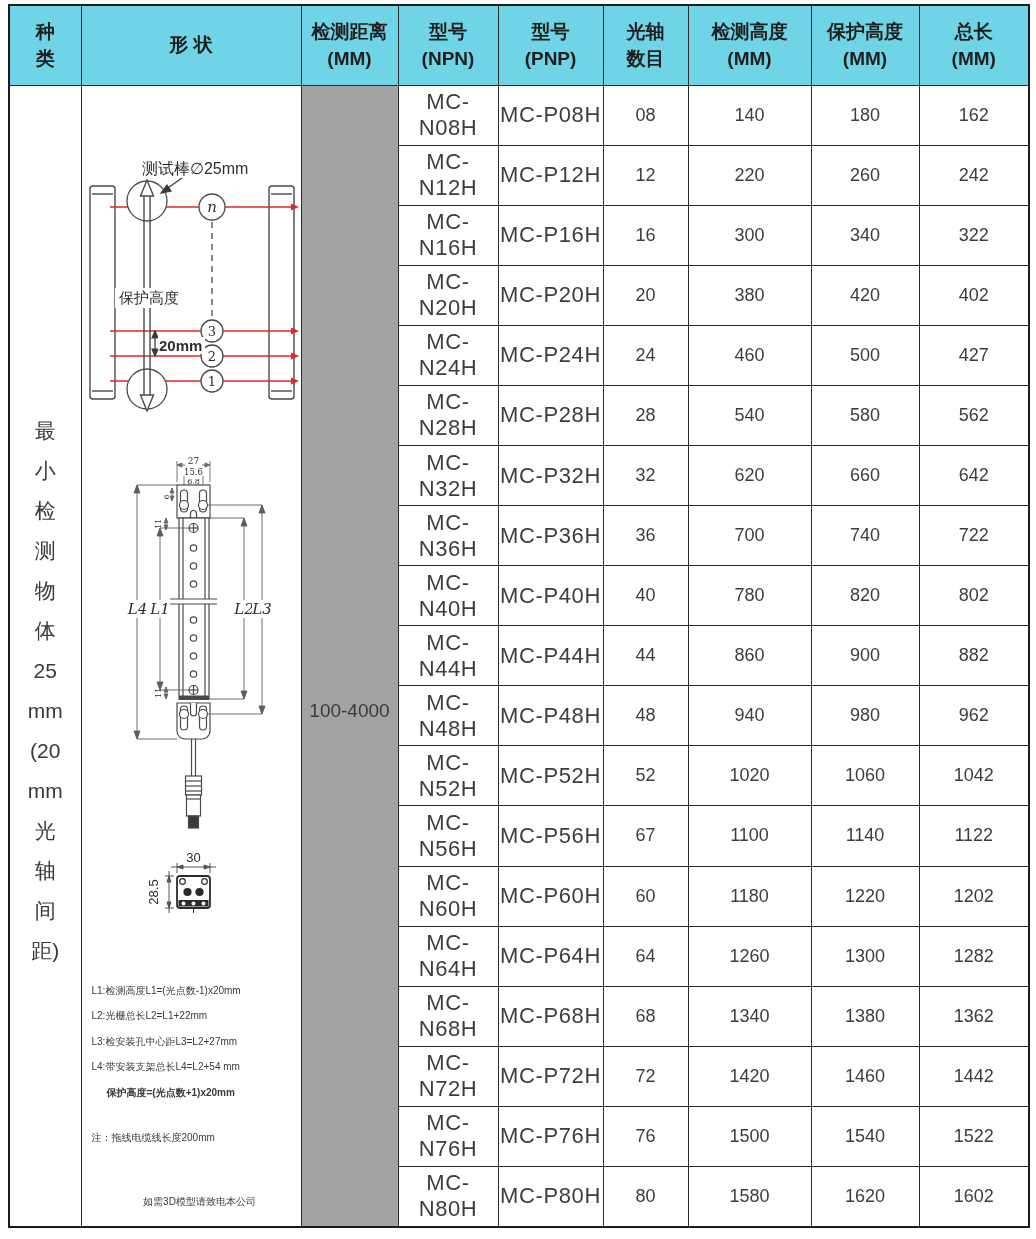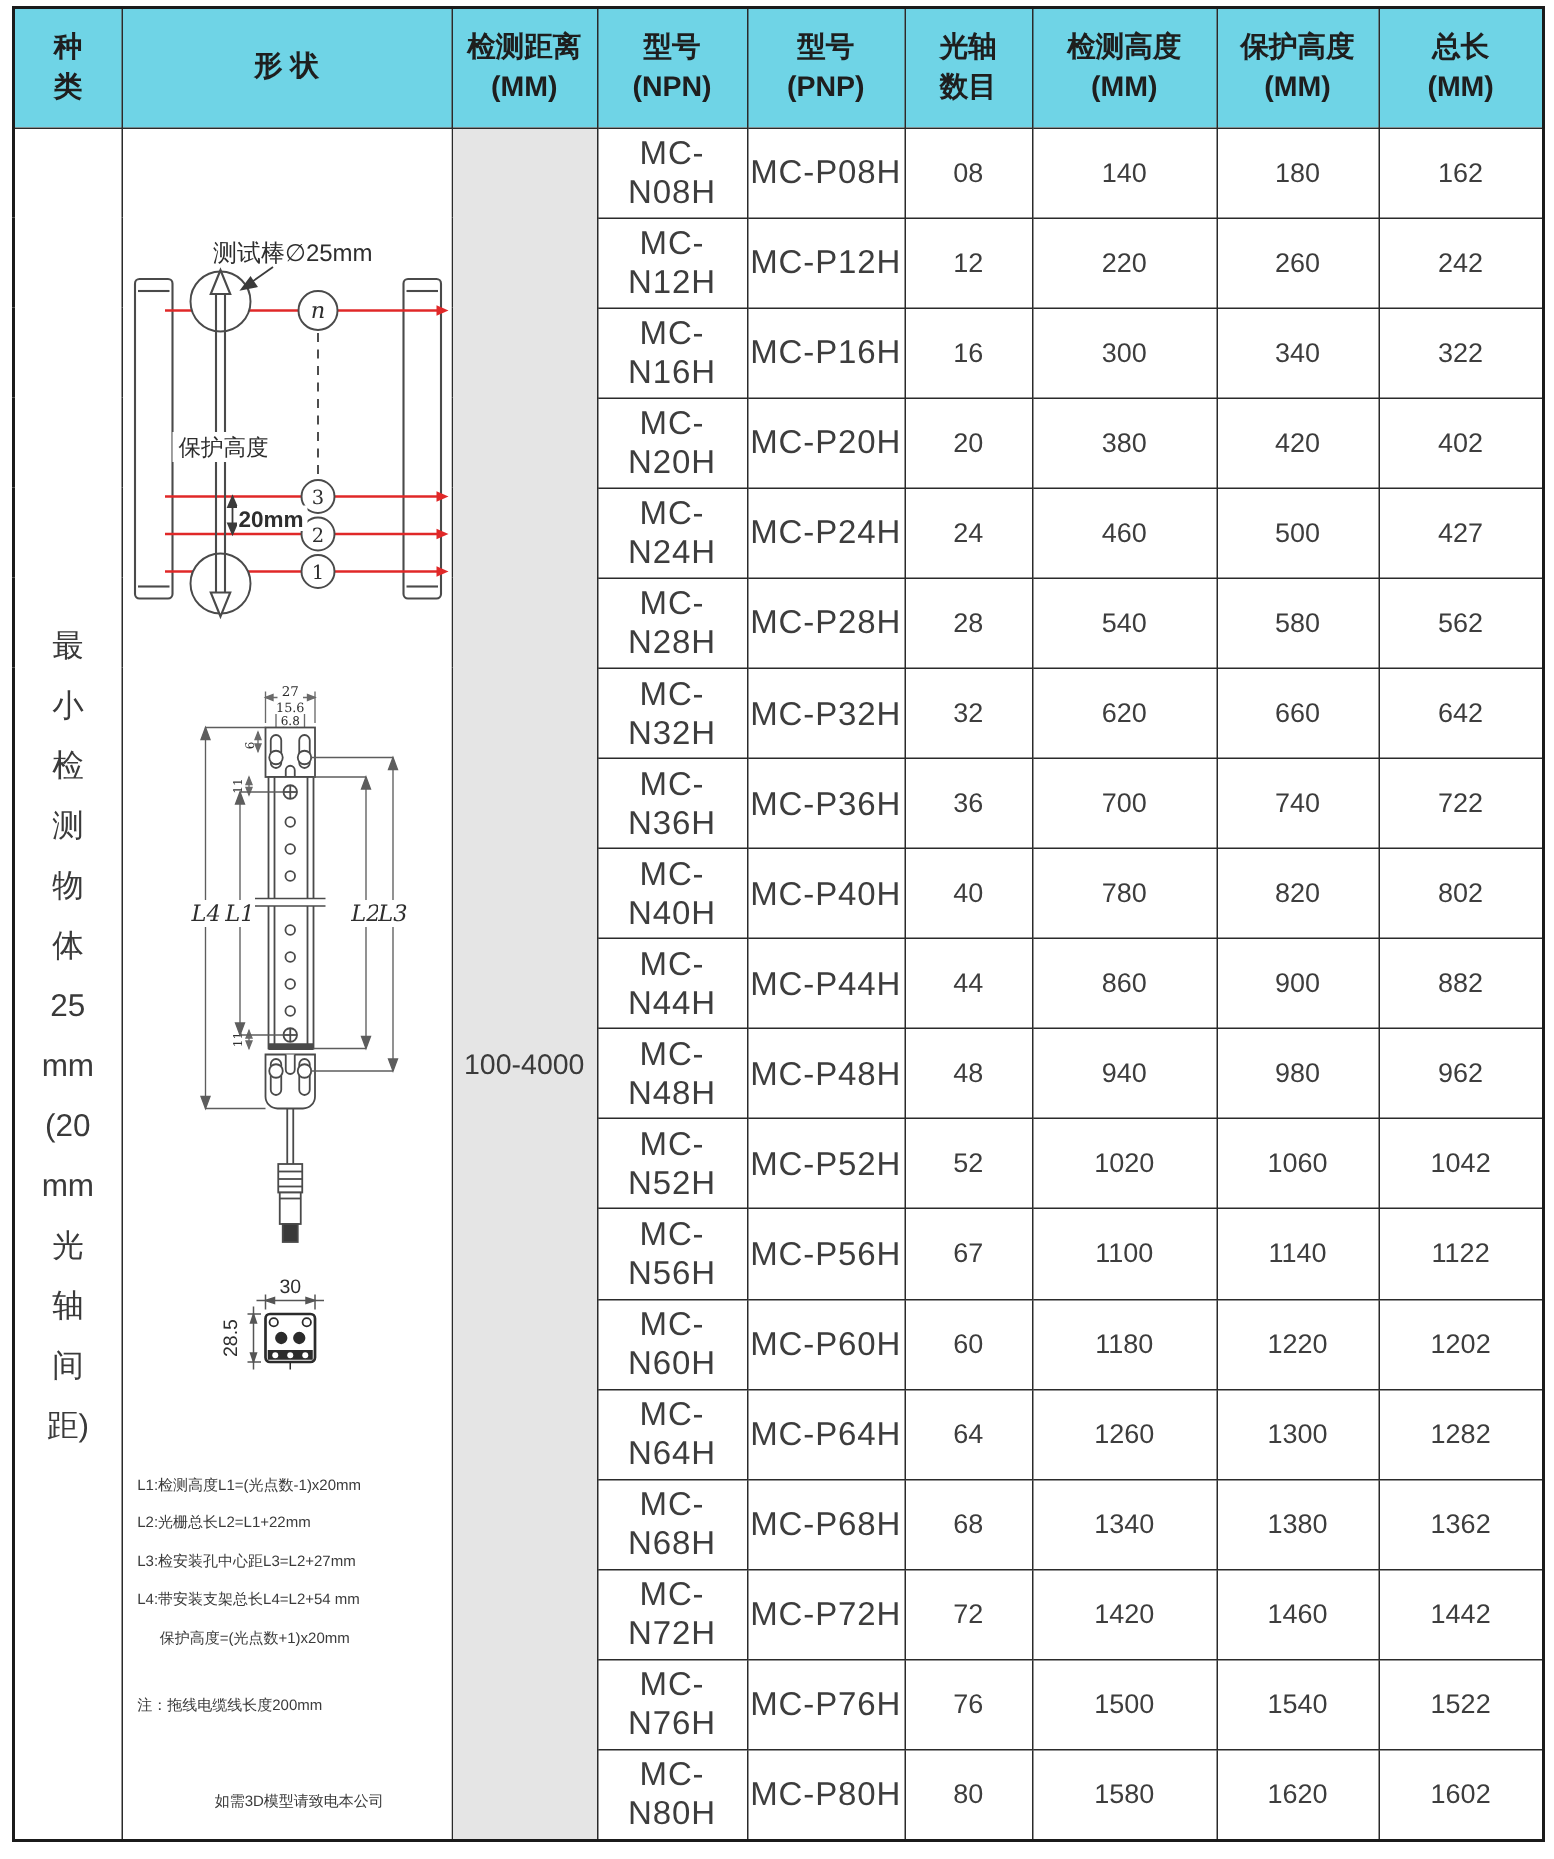--- a/index.html
+++ b/index.html
@@ -8,28 +8,28 @@
   table.spec{border-collapse:collapse;table-layout:fixed;width:1020px;border:2px solid #1b1b1b;}
   th,td{border:1.5px solid #2a2a2a;padding:0;margin:0;}
   thead tr{height:80px;}
   thead th{background:#6fd4e6;color:#1e1e1e;font-weight:bold;font-size:19px;line-height:1.45;
     text-align:center;vertical-align:middle;white-space:pre-line;}
   tbody tr{height:60px;}
   td.data-cell{font-size:18px;color:#3d3d3d;text-align:center;vertical-align:middle;background:#fff;}
   td[data-name="cell-npn"],td[data-name="cell-pnp"]{letter-spacing:.6px;font-size:22px;}
   td.type-cell{vertical-align:middle;text-align:center;background:#fff;}
   .vtext{white-space:pre-line;font-size:21px;line-height:40px;color:#3a3a3a;text-align:center;transform:translateY(35px);}
-  td.dist-cell{vertical-align:middle;text-align:center;font-size:19px;color:#3a3a3a;background:#e5e5e5;}
+  td.dist-cell{vertical-align:middle;text-align:center;font-size:19px;color:#3a3a3a;background:#a3a3a3;}
   td.dist-cell span{display:inline-block;transform:translateY(55px);}
   td.shape-cell{vertical-align:top;background:#fff;position:relative;}
   .shape-wrap{position:relative;width:220px;height:1140px;}
   .svgbox{position:absolute;left:0;}
   .notes{position:absolute;left:10px;top:892px;width:205px;font-size:10px;color:#3a3a3a;line-height:25.5px;}
   .notes .nline{white-space:nowrap;}
-  .notes .indent1{padding-left:15px;}
+  .notes .indent1{padding-left:15px;font-weight:bold;}
   .notes .note-mark{margin-top:20px;}
   .notes .last-line{margin-top:38px;padding-left:11px;text-align:center;}
   svg text{font-family:"Liberation Sans","DejaVu Sans",sans-serif;fill:#2e2e2e;}
   svg text.serif{font-family:"DejaVu Serif","Liberation Serif",serif;}
 </style>
 </head>
 <body>
 
 <div class="page" data-name="page">
 <table class="spec" data-name="spec-table">

